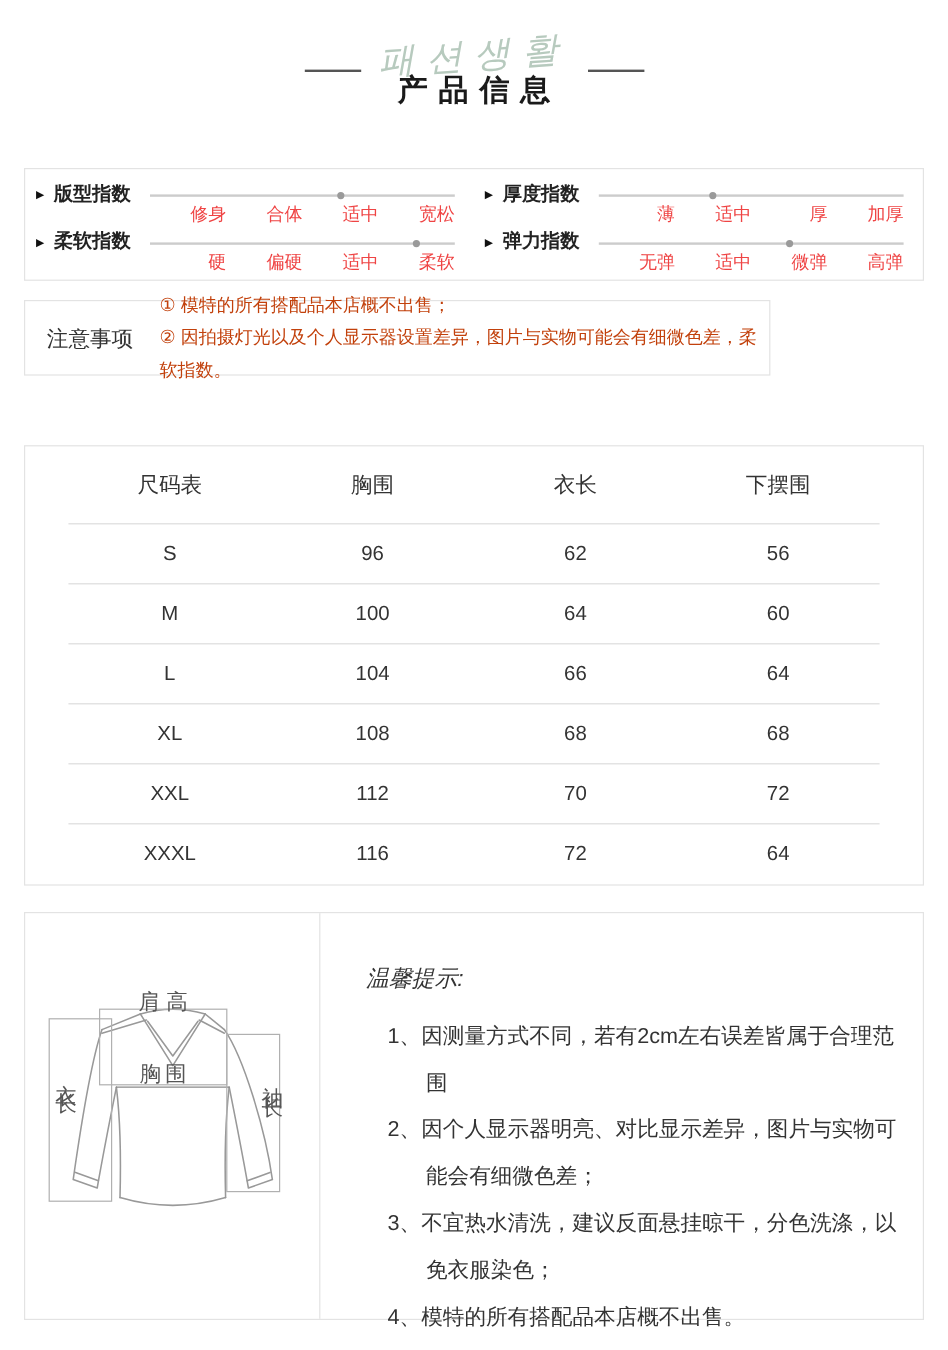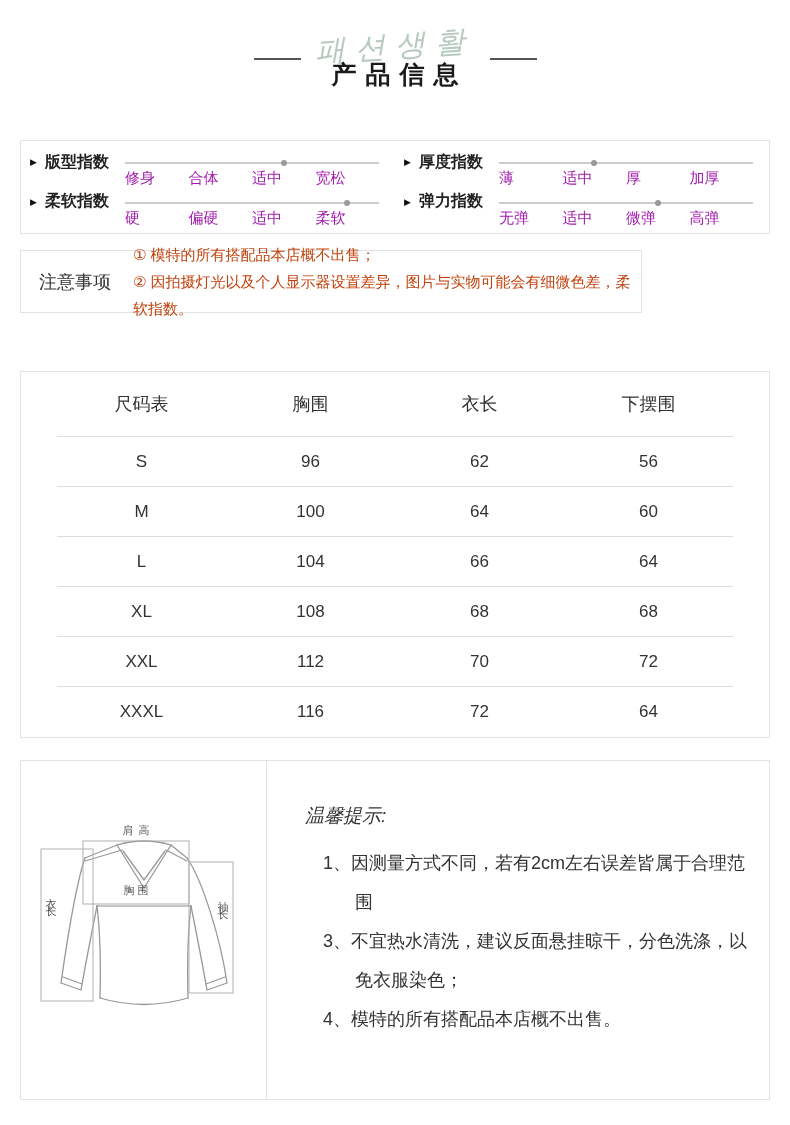--- a/index.html
+++ b/index.html
@@ -32,21 +32,21 @@
   .ind-head { display:flex; align-items:center; height:16px; padding-left:9px; flex:none; width:100px; }
   .bullet { font-size:9px; color:#111; margin-right:8px; line-height:16px; }
   .ind-label { font-size:16px; font-weight:bold; color:#222; white-space:nowrap; }
   .slider { position:relative; flex:1; height:38px; margin:0 16px 0 4px; }
   .track { position:absolute; left:0; right:0; top:8px; height:2px; background:#ccc; }
   .marker {
     position:absolute; top:9px; width:6px; height:6px; background:#fff;
     border:3px solid #9a9a9a; border-radius:50%; transform:translate(-50%,-50%);
   }
   .scale { position:absolute; left:0; right:0; top:15px; display:flex; }
-  .scale span { flex:1 1 25%; text-align:left; font-size:15px; color:#a21caf; }
+  .scale span { flex:1 1 25%; text-align:right; font-size:15px; color:#ef4444; }
   
   .notes-box {
     position:absolute; left:20px; top:250px; width:622px; height:63px;
     border:1px solid #e3e3e3; display:flex; align-items:center;
   }
   .notes-label { flex:none; font-size:18px; color:#333; padding:0 22px 0 18px; }
   .notes-lines { font-size:15px; color:#c2410c; line-height:27px; }
   
   .table-box {
     position:absolute; left:20px; top:371px; width:750px; height:367px;
@@ -57,21 +57,21 @@
   .t-row:not(.t-head) { border-top:1px solid #ddd; }
   .t-cell { text-align:center; font-size:17px; color:#333; }
   .t-head .t-cell { font-size:18px; }
   
   .bottom-box {
     position:absolute; left:20px; top:760px; width:750px; height:340px;
     border:1px solid #e3e3e3; display:flex;
   }
   .diagram-cell { position:relative; flex:none; width:246px; border-right:1px solid #e3e3e3; }
   .diagram-cell svg { position:absolute; inset:0; }
-  .diag-label { position:absolute; font-size:11px; color:#555; }
+  .diag-label { position:absolute; font-size:18px; color:#555; }
   .lbl-shoulder { left:62px; width:106px; top:62px; text-align:center; letter-spacing:5px; padding-left:5px; }
   .lbl-bust { left:62px; width:106px; top:122px; text-align:center; letter-spacing:3px; padding-left:3px; }
   .lbl-length { left:22px; top:128px; writing-mode:vertical-rl; letter-spacing:7px; }
   .lbl-sleeve { left:194px; top:131px; writing-mode:vertical-rl; letter-spacing:7px; }
   .tips-cell { flex:1; padding:42px 12px 0 38px; }
   .tips-heading { font-size:19px; color:#333; margin-bottom:15px;font-style:italic; }
   .tip-item { font-size:18px; color:#333; line-height:39px; padding-left:32px; text-indent:-32px;margin-left:18px; }
 </style>
 </head>
 <body>
@@ -248,18 +248,19 @@
       </svg>
       <div class="diag-label lbl-shoulder">肩高</div>
       <div class="diag-label lbl-bust">胸围</div>
       <div class="diag-label lbl-length">衣长</div>
       <div class="diag-label lbl-sleeve">袖长</div>
     </div>
 
     <div class="tips-cell">
       <div class="tips-heading">温馨提示:</div>
       <div class="tip-item">1、因测量方式不同，若有2cm左右误差皆属于合理范围</div>
+      <div class="tip-item">2、因个人显示器明亮、对比显示差异，图片与实物可能会有细微色差；</div>
       <div class="tip-item">3、不宜热水清洗，建议反面悬挂晾干，分色洗涤，以免衣服染色；</div>
       <div class="tip-item">4、模特的所有搭配品本店概不出售。</div>
     </div>
   </div>
 
 </div>
 
 </body></html>

